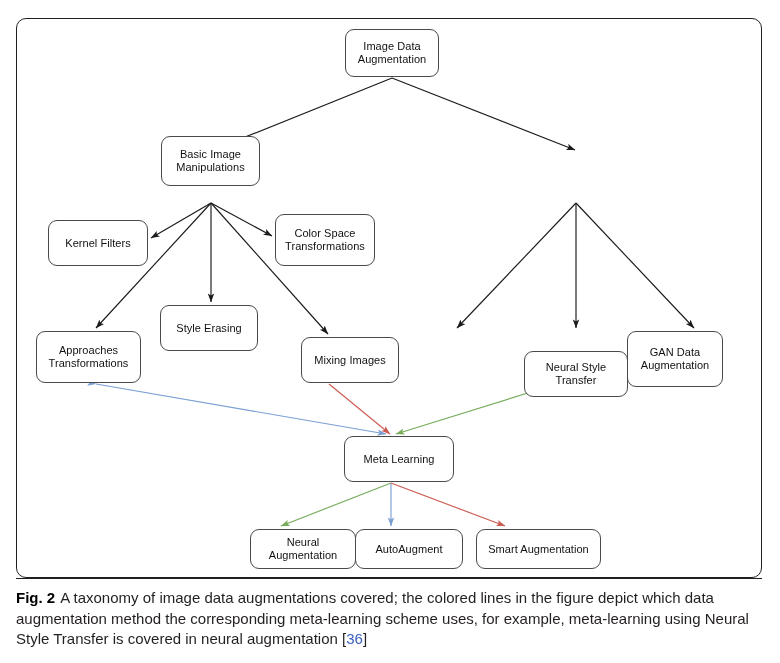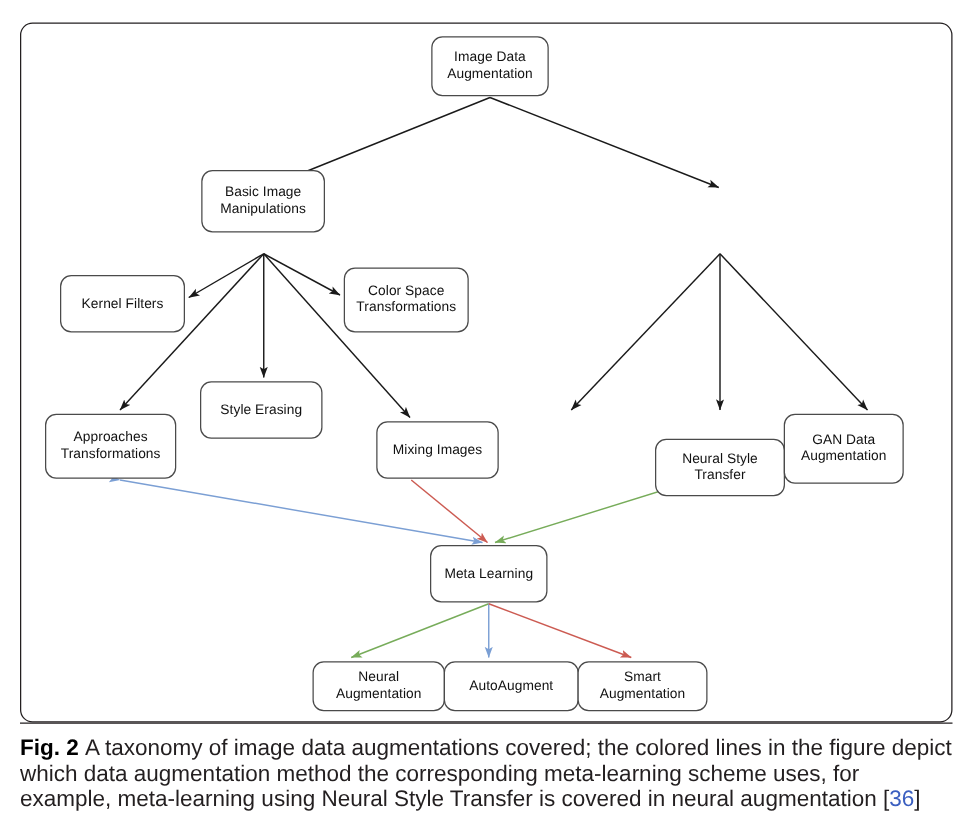--- a/index.html
+++ b/index.html
@@ -55,21 +55,21 @@
     letter-spacing: 0.05px;
     padding: 2px 4px;
     white-space: pre-line;
   }
   
   #caption {
     position: absolute;
     left: 16px;
     top: 588px;
     width: 746px;
-    font-size: 18px;
+    font-size: 15px;
     line-height: 20.5px;
     color: #231f20;
     font-family: "Liberation Sans", sans-serif;
   }
   #caption .figlabel {
     font-weight: bold;
     color: #000000;
     margin-right: 5px;
   }
   #caption .refnum {
@@ -157,27 +157,27 @@
   <div class="node" style="left:160px; top:305px; width:98px; height:46px;">Style Erasing</div>
 
   <div class="node" style="left:281px; top:337px; width:98px; height:46px;margin-left:20px;">Mixing Images</div>
 
 
   <div class="node" style="left:524px; top:331px; width:104px; height:46px;margin-top:20px;">Neural Style Transfer</div>
 
   <div class="node" style="left:627px; top:331px; width:96px; height:56px;">GAN Data
 Augmentation</div>
 
-  <div class="node" style="left:344px; top:436px; width:94px; height:46px;text-align:center;">Meta Learning</div>
+  <div class="node" style="left:344px; top:436px; width:110px; height:46px;text-align:center;">Meta Learning</div>
 
   <div class="node" style="left:226px; top:529px; width:106px; height:40px;margin-left:24px;">Neural Augmentation</div>
 
   <div class="node" style="left:355px; top:529px; width:108px; height:40px;">AutoAugment</div>
 
-  <div class="node" style="left:462px; top:529px; width:104px; height:40px;">Smart Augmentation</div>
+  <div class="node" style="left:476px; top:529px; width:125px; height:40px;">Smart Augmentation</div>
 
   <div id="caption-rule"></div>
 
   <div id="caption">
     <span class="figlabel">Fig. 2</span><span>A taxonomy of image data augmentations covered; the colored lines in the figure depict which data augmentation method the corresponding meta-learning scheme uses, for example, meta-learning using Neural Style Transfer is covered in neural augmentation [</span><span class="refnum">36</span><span>]</span>
   </div>
 
 </div>
 
 </body></html>

